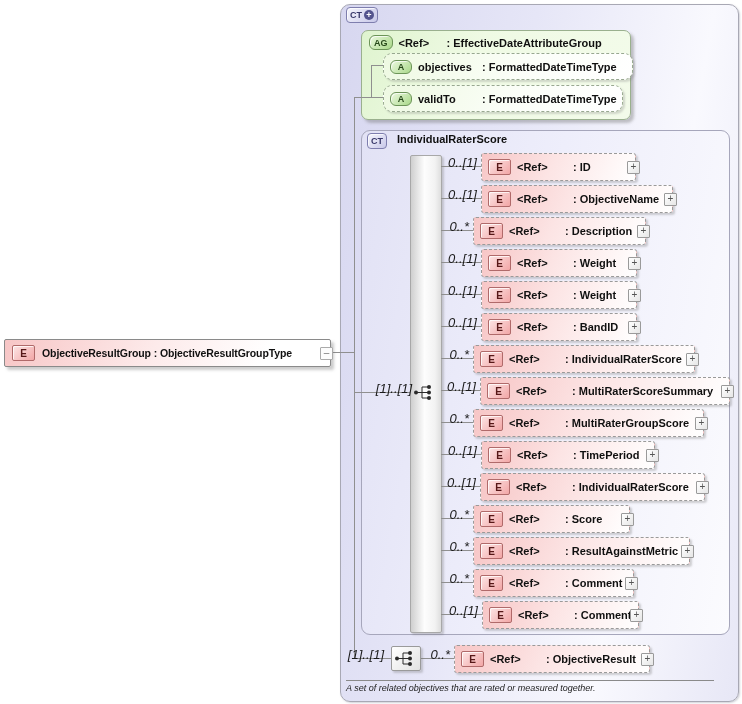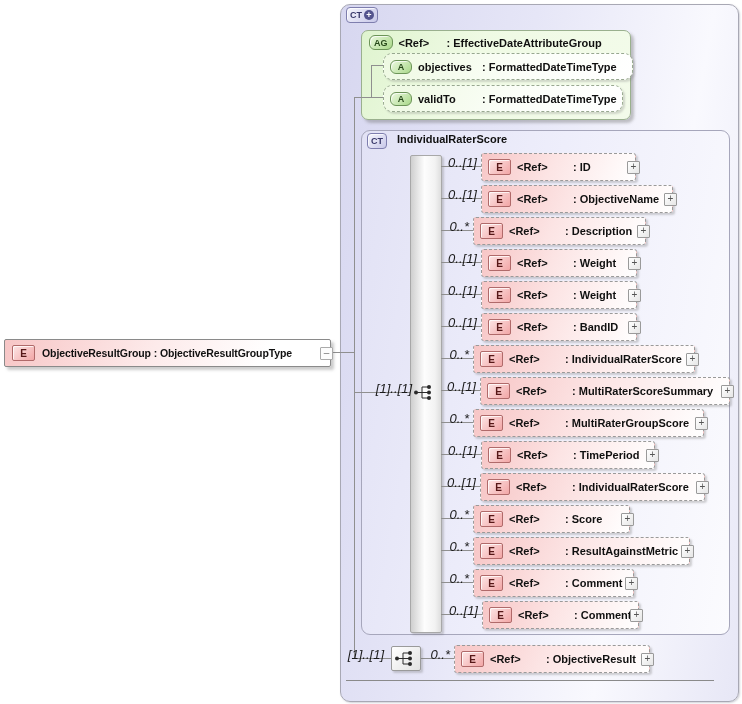--- a/index.html
+++ b/index.html
@@ -293,20 +293,21 @@
   </div>
   <div class="card" style="left:380px;top:647px;">0..*</div>
   <div class="box-elem" style="left:454px;top:645px;width:184px;">
     <span class="badge badge-e">E</span>
     <span class="ref">&lt;Ref&gt;</span>
     <span class="lbl">: ObjectiveResult</span>
   </div>
   <div class="plusbox" style="left:641px;top:653px;">+</div>
 
   <div class="footer-sep"></div>
+  <div class="footer-note">A set of related objectives that are rated or measured together.</div>
 
   <div class="box-root">
     <span class="badge badge-e">E</span>
     <span class="root-lbl">ObjectiveResultGroup : ObjectiveResultGroupType</span>
   </div>
   <div class="handle">–</div>
 
 </div>
 
 </body></html>

